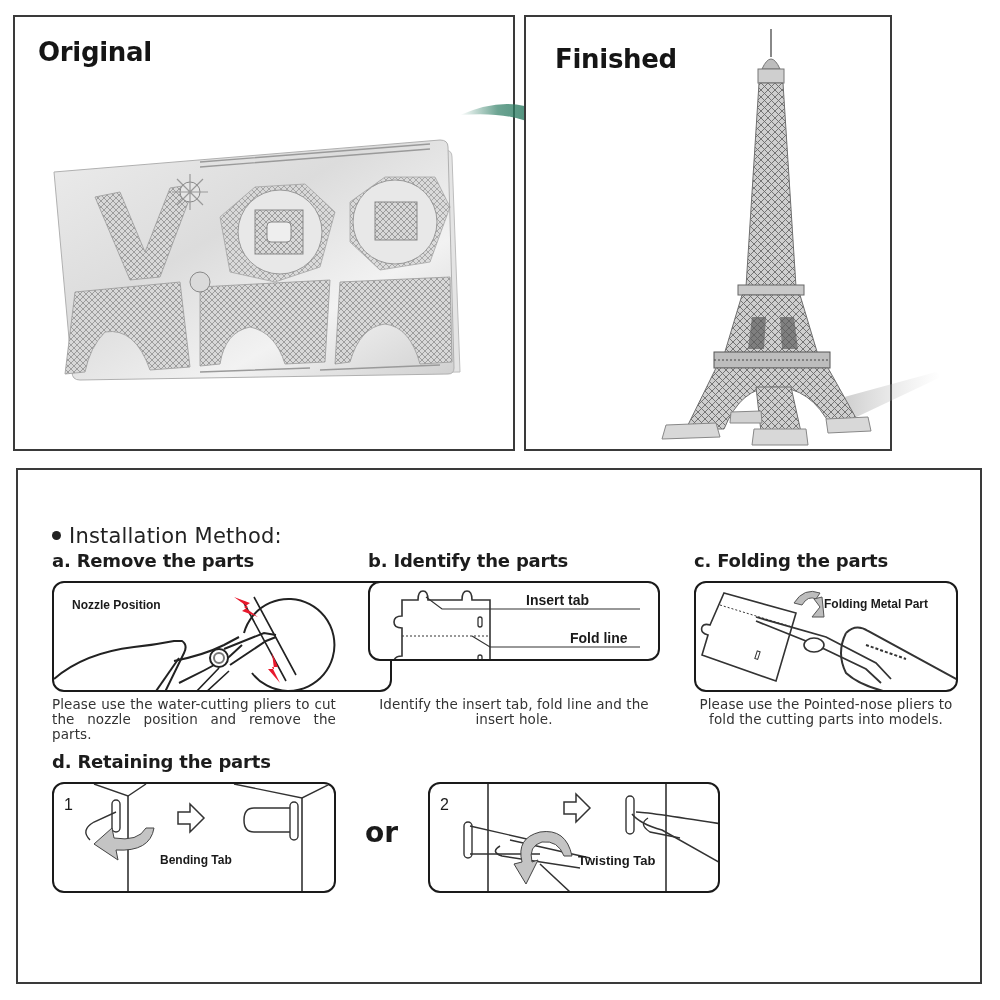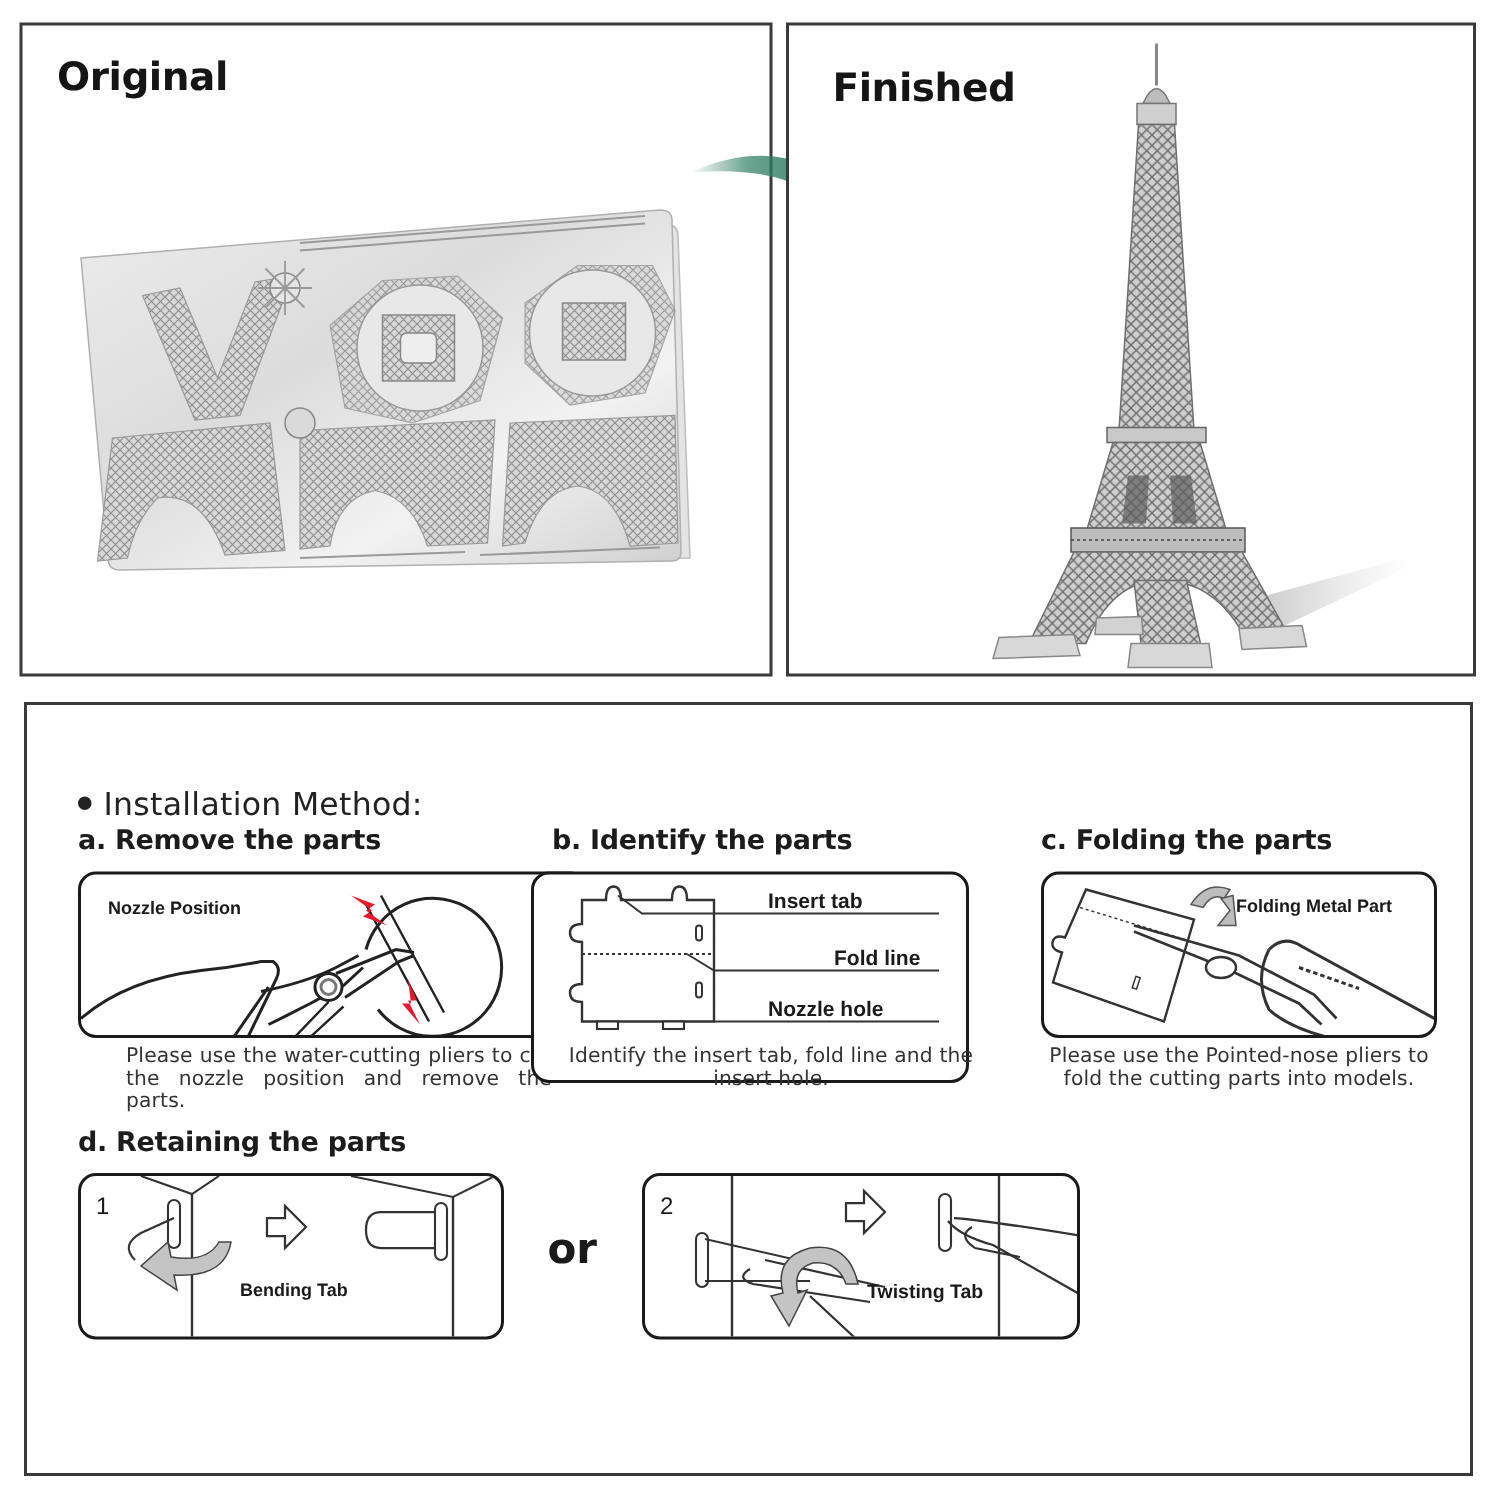--- a/index.html
+++ b/index.html
@@ -1,21 +1,21 @@
 <!DOCTYPE html>
 <html><head>
 <meta charset="utf-8">
 <style>
   * { box-sizing: border-box; margin: 0; padding: 0; }
   html, body { width: 1000px; height: 1000px; background: #ffffff; overflow: hidden; }
   body { position: relative; font-family: "DejaVu Sans", sans-serif; color: #1a1a1a; }
 
   .panel { position: absolute; border: 2px solid #3a3a3a; background: #fff; }
   #panel-original { left: 13px; top: 15px; width: 502px; height: 436px; }
-  #panel-finished { left: 524px; top: 15px; width: 460px; height: 436px; }
+  #panel-finished { left: 524px; top: 15px; width: 368px; height: 436px; }
   #panel-install  { left: 16px; top: 468px; width: 966px; height: 516px; }
 
   .panel-title { position: absolute; font-family: "DejaVu Sans", sans-serif; font-weight: bold; font-size: 26px; letter-spacing: -0.3px; color: #151515; }
   #original-title { left: 23px; top: 20px; }
   #finished-title { left: 29px; top: 27px; }
 
   .abs { position: absolute; }
   svg { display: block; }
 
   .section-heading { position: absolute; font-weight: bold; font-size: 18px; color: #1c1c1c; letter-spacing: -0.2px; }
@@ -157,24 +157,24 @@
       <path d="M176 82 L212 58 L222 54" fill="none" stroke="#222" stroke-width="2"></path>
 
       <path d="M190 50 A46 46 0 1 1 198 90" fill="none" stroke="#222" stroke-width="2"></path>
 
       <path d="M190 20 L232 98 M200 14 L242 92" stroke="#222" stroke-width="1.6"></path>
 
       <path d="M180 14 L196 20 L190 24 L204 34 L188 28 L194 24 Z" fill="#e8192c"></path>
       <path d="M218 70 L224 84 L218 84 L226 100 L214 86 L220 86 Z" fill="#e8192c"></path>
     </svg>
   </div>
-  <div class="step-desc" style="left:34px; top:227px; width:284px; text-align:justify;margin-left:32px;">Please use the water-cutting pliers to cut the nozzle position and remove the parts.</div>
+  <div class="step-desc" style="left:34px; top:227px; width:284px; text-align:justify;">Please use the water-cutting pliers to cut the nozzle position and remove the parts.</div>
 
   <div class="section-heading" style="left:350px; top:80px;">b. Identify the parts</div>
-  <div class="step-box" style="left:336px; top:111px; width:292px; height:141px;">
+  <div class="step-box" style="left:350px; top:111px; width:292px; height:80px;">
     <svg class="abs" style="left:0; top:0;" width="292" height="111" viewBox="0 0 292 111">
 
       <path d="M32 17 L48 17 Q48 8 53 8 Q58 8 58 17 L92 17 Q92 8 97 8 Q102 8 102 17 L120 17 L120 98 L32 98 L32 85 Q24 85 24 79 Q24 73 32 73 L32 45 Q24 45 24 39 Q24 33 32 33 Z" fill="#fff" stroke="#333" stroke-width="1.6"></path>
       <rect x="42" y="98" width="14" height="5" fill="#fff" stroke="#333" stroke-width="1.4"></rect>
       <rect x="86" y="98" width="14" height="5" fill="#fff" stroke="#333" stroke-width="1.4"></rect>
       <rect x="108" y="34" width="4" height="10" rx="2" fill="#fff" stroke="#333" stroke-width="1.3"></rect>
       <rect x="108" y="72" width="4" height="10" rx="2" fill="#fff" stroke="#333" stroke-width="1.3"></rect>
 
       <line x1="32" y1="53" x2="120" y2="53" stroke="#333" stroke-width="1.2" stroke-dasharray="2 2"></line>
 

